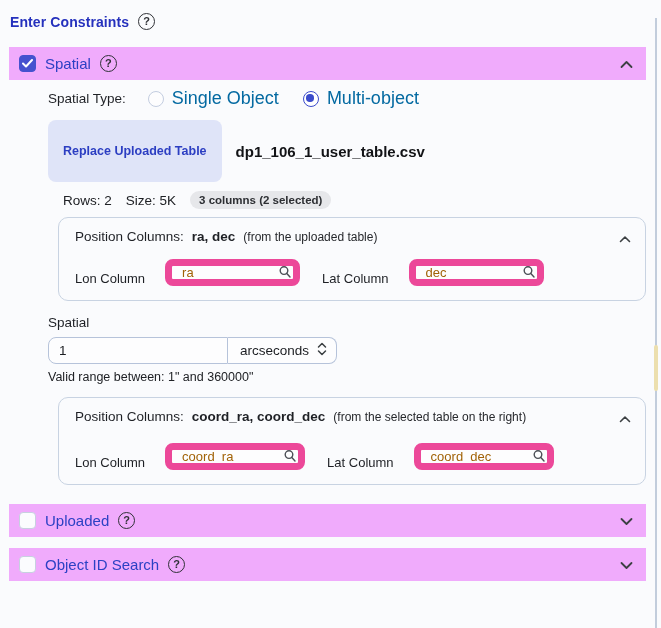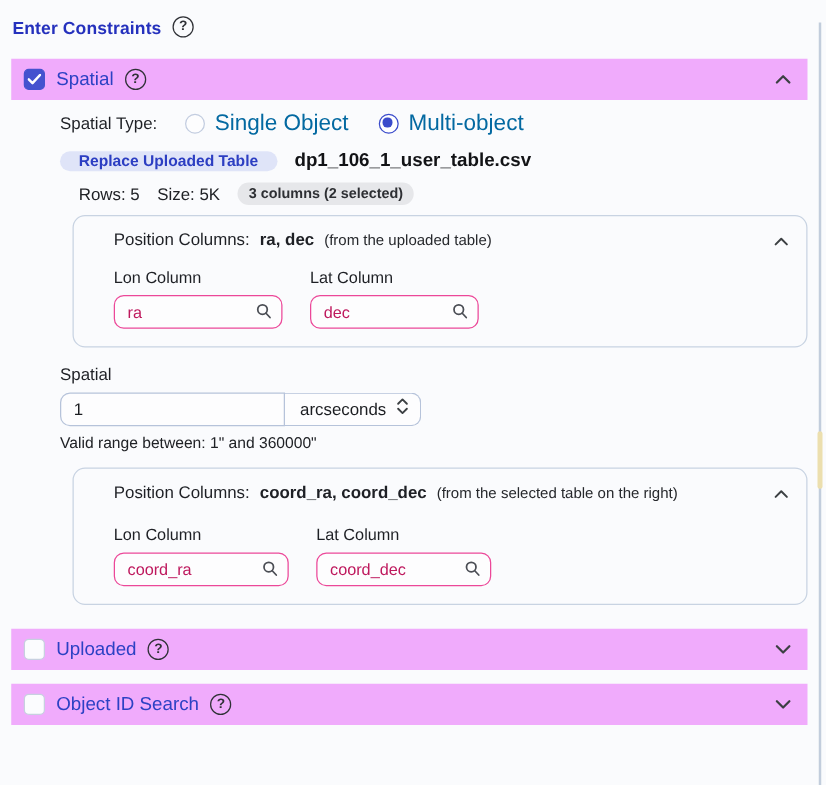--- a/index.html
+++ b/index.html
@@ -45,48 +45,48 @@
   .radio-opt{display:flex;align-items:center;gap:8px;}
   .radio{width:16px;height:16px;border-radius:50%;box-sizing:border-box;flex:0 0 auto;position:relative;}
   .radio.off{border:1.5px solid #c3cde0;background:#fdfdfe;}
   .radio.on{border:1.8px solid #3a4bcb;background:#fff;}
   .radio.on::after{content:"";position:absolute;left:2.6px;top:2.6px;width:7.5px;height:7.5px;border-radius:50%;background:#3a4bcb;}
   .radio-label{font-size:18px;color:#0369a1;}
 
   .upload-row{margin-top:11px;gap:14px;}
   .replace-btn{
     background:#dfe4f8;color:#2c3ec2;font-weight:700;font-size:12.5px;
-    border:none;border-radius:8px;padding:1px 15px;font-family:inherit;cursor:pointer;
+    border:none;border-radius:8px;padding:24px 15px;font-family:inherit;cursor:pointer;
   }
   .filename{font-size:15px;font-weight:700;color:#121316;}
 
   .stats-row{margin-top:9px;margin-left:15px;gap:14px;}
   .stat{font-size:13.5px;color:#202226;}
   .columns-badge{background:#e6e7ea;border-radius:10px;padding:3px 9px;font-size:11.5px;color:#2d2f33;font-weight:bold;}
 
   
   .panel{
     margin-left:10px;width:588px;box-sizing:border-box;
-    border:1px solid #c8d3e2;border-radius:10px;background:transparent;padding-left:16px;
+    border:1px solid #c8d3e2;border-radius:10px;background:transparent;
   }
   .panel-1{margin-top:8px;}
   .panel-2{margin-top:13px;}
   .panel-header{display:flex;align-items:baseline;gap:8px;padding:11px 14px 0 16px;}
   .panel-title{font-size:13.5px;color:#1e2025;}
   .panel-cols{font-size:13.5px;font-weight:700;color:#1e2025;}
   .panel-hint{font-size:12px;color:#26282c;}
   .panel-header .chev{margin-left:auto;align-self:center;}
   .panel-desc{padding:12px 20px 0 16px;font-size:13px;line-height:1.45;color:#1f2126;max-width:560px;}
   .lonlat-row{display:flex;gap:22px;padding:12px 16px 14px 16px;}
-  .lonlat-field{display:flex;flex-direction:column;gap:7px;}
+  .lonlat-field{display:flex;flex-direction:row;gap:20px;align-items:flex-end;}
   .lonlat-label{font-size:13px;color:#1e2025;}
   .search-input-wrap{position:relative;width:135px;}
   .search-input{
-    width:100%;height:27px;box-sizing:border-box;border:1px solid #ec4899;border-radius:8px;
-    background:#fdfdfe;font-family:inherit;font-size:13px;color:#be185d;padding:0 26px 0 10px;
+    width:100%;height:27px;box-sizing:border-box;border:7px solid #ec4899;border-radius:8px;
+    background:#fdfdfe;font-family:inherit;font-size:13px;color:#a16207;padding:0 26px 0 10px;
   }
   .search-icon{position:absolute;right:8px;top:6px;}
 
   
   .radius-label{margin-top:14px;font-size:13.5px;color:#1e2025;}
   .radius-group{margin-top:7px;display:flex;align-items:stretch;}
   .radius-input{
     width:180px;height:27px;box-sizing:border-box;border:1px solid #b6c3da;border-radius:8px 0 0 8px;
     background:#fdfdfe;font-family:inherit;font-size:13.5px;color:#1b1d21;padding:0 10px;
   }
@@ -142,21 +142,21 @@
       </span>
     </div>
   </div>
 
   <div class="row upload-row">
     <button class="replace-btn">Replace Uploaded Table</button>
     <span class="filename">dp1_106_1_user_table.csv</span>
   </div>
 
   <div class="row stats-row">
-    <span class="stat">Rows: 5</span>
+    <span class="stat">Rows: 2</span>
     <span class="stat">Size: 5K</span>
     <span class="columns-badge">3 columns (2 selected)</span>
   </div>
 
   <div class="panel panel-1">
     <div class="panel-header">
       <span class="panel-title">Position Columns:</span>
       <span class="panel-cols">ra, dec</span>
       <span class="panel-hint">(from the uploaded table)</span>
       <span class="chev">

